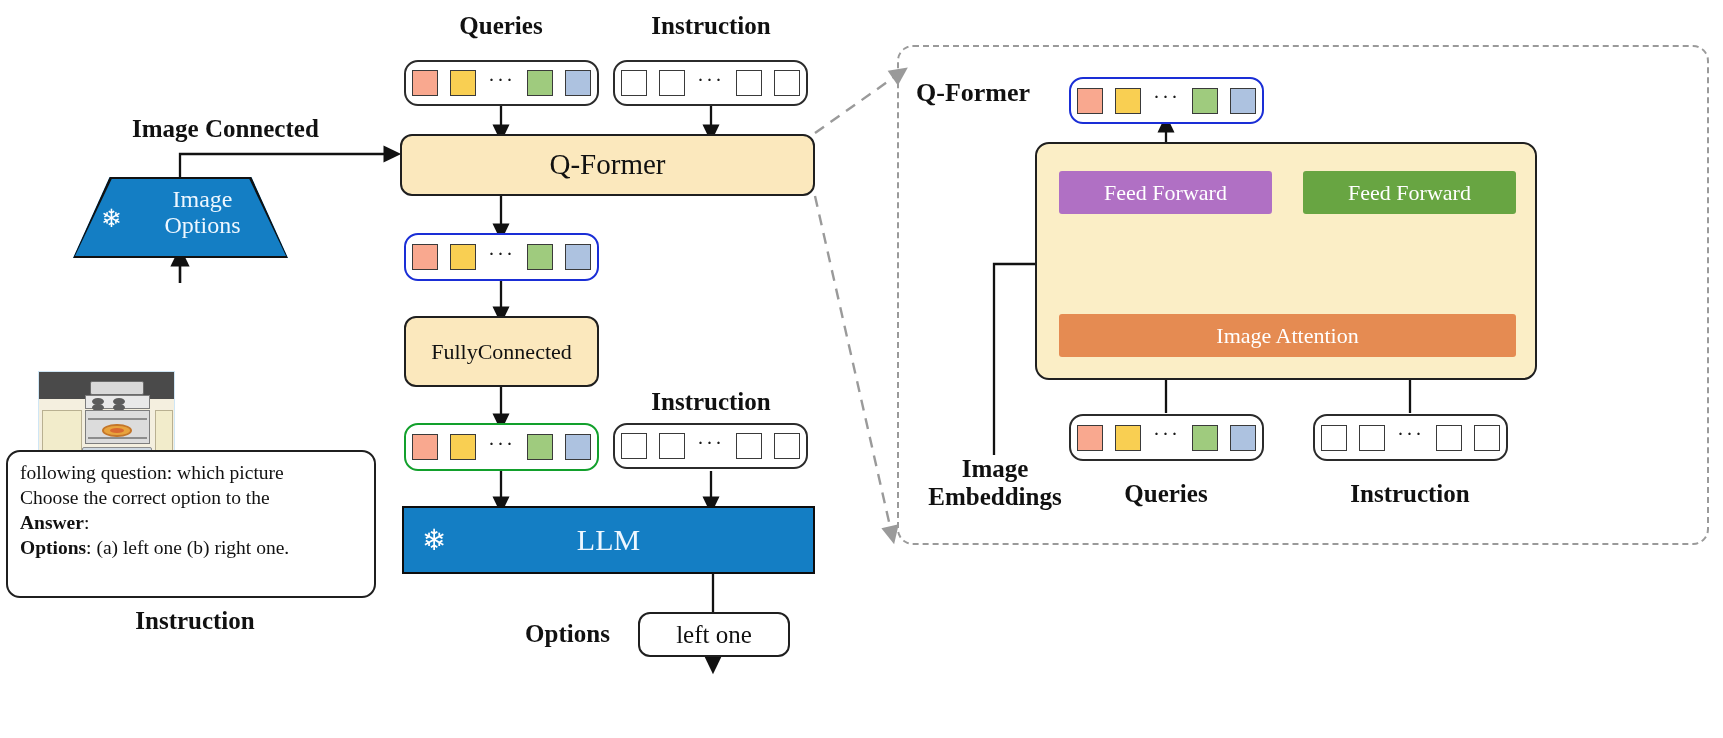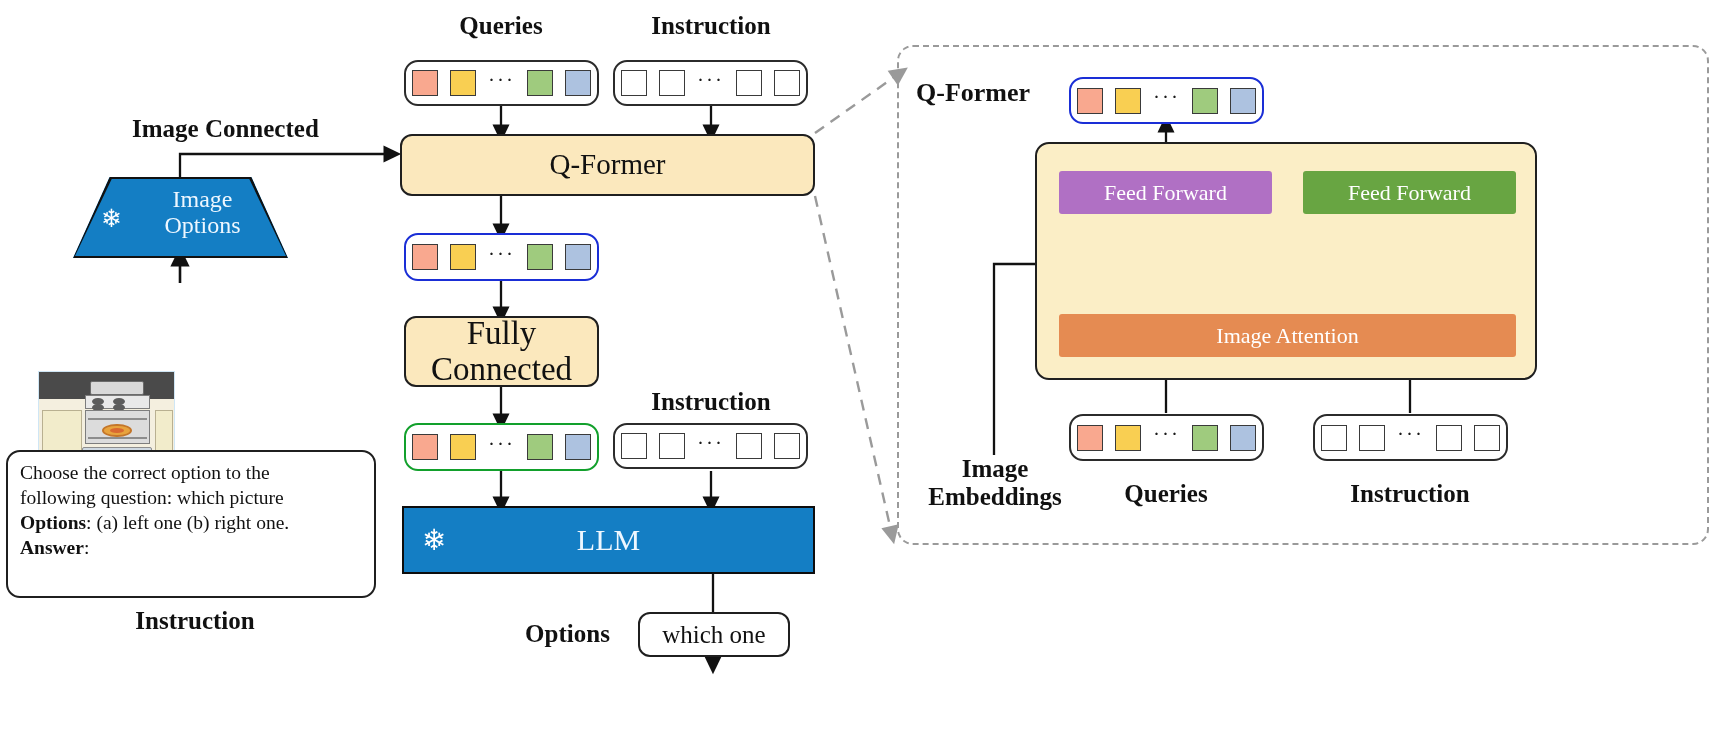--- a/index.html
+++ b/index.html
@@ -219,21 +219,21 @@
   <div class="abs block b-cream" style="left:400px; top:134px; width:415px; height:62px; font-size:29px;">Q-Former</div>
 
   <div class="abs tokbox blue" style="left:404px; top:233px; width:195px; height:48px;">
     <span class="tok" style="width:26px;height:26px;background:#f9a88f;"></span>
     <span class="tok" style="width:26px;height:26px;background:#f9cf52;"></span>
     <span class="dots">···</span>
     <span class="tok" style="width:26px;height:26px;background:#9fcb7e;"></span>
     <span class="tok" style="width:26px;height:26px;background:#adc2e0;"></span>
   </div>
 
-  <div class="abs block b-cream" style="left:404px; top:316px; width:195px; height:71px; font-size:33px; flex-direction:column;">
+  <div class="abs block b-cream" style="left:404px; top:316px; width:195px; height:71px; font-size:22px; ">
     <span>Fully</span>
     <span>Connected</span>
   </div>
 
   <div class="abs tokbox green" style="left:404px; top:423px; width:195px; height:48px;">
     <span class="tok" style="width:26px;height:26px;background:#f9a88f;"></span>
     <span class="tok" style="width:26px;height:26px;background:#f9cf52;"></span>
     <span class="dots">···</span>
     <span class="tok" style="width:26px;height:26px;background:#9fcb7e;"></span>
     <span class="tok" style="width:26px;height:26px;background:#adc2e0;"></span>
@@ -248,21 +248,21 @@
     <span class="tok empty" style="width:26px;height:26px;"></span>
     <span class="tok empty" style="width:26px;height:26px;"></span>
   </div>
 
   <div class="abs block b-blue" style="left:402px; top:506px; width:413px; height:68px; font-size:30px;">
     <span class="snow abs" style="left:18px; top:50%; transform:translateY(-50%); font-size:29px;">❄</span>
     <span>LLM</span>
   </div>
 
   <div class="abs lbl-bold" style="left:500px; top:620px; width:135px; font-size:25px;">Options</div>
-  <div class="abs chip" style="left:638px; top:612px; width:152px; height:45px;">which one</div>
+  <div class="abs chip" style="left:638px; top:612px; width:152px; height:45px;">left one</div>
 
   <div class="abs lbl-bold" style="left:132px; top:115px; width:255px; font-size:25px; text-align:left;">Image Connected</div>
 
   <div class="abs trapezoid" style="left:73px; top:177px; width:215px; height:81px;">
     <div class="trap-outline"></div>
     <div class="trap-fill"></div>
     <span class="snow abs" style="left:28px; top:50%; transform:translateY(-50%); font-size:25px; z-index:3;">❄</span>
     <div class="abs" style="left:62px; top:10px; width:135px; color:#eef7ff; font-size:24px; line-height:1.08; text-align:center; z-index:3;">
       <div>Image</div>
       <div>Options</div>
@@ -299,28 +299,28 @@
     <div class="ph-cabinet" style="left:90%; top:37%; width:9%; height:55%;"></div>
     <div class="ph-oven" style="left:38%; top:37%; width:50%; height:33%;"></div>
     <div class="ph-rack" style="left:40%; top:45%; width:45%;"></div>
     <div class="ph-rack" style="left:40%; top:55%; width:45%;"></div>
     <div class="ph-rack" style="left:40%; top:64%; width:45%;"></div>
     <div class="ph-door" style="left:36%; top:73%; width:54%; height:19%;"></div>
   </div>
 
 
   <div class="abs prompt" style="left:6px; top:450px; width:370px; height:148px;">
+    <div>following question: which picture</div>
     <div>Choose the correct option to the</div>
-    <div>following question: which picture</div>
+    <div>
+      <b>Answer</b><span>:</span>
+    </div>
     <div>
       <b>Options</b><span>: (a) left one (b) right one.</span>
     </div>
-    <div>
-      <b>Answer</b><span>:</span>
-    </div>
   </div>
 
   <div class="abs lbl-bold" style="left:80px; top:607px; width:230px; font-size:25px;">Instruction</div>
 
   <div class="abs callout" style="left:897px; top:45px; width:812px; height:500px;"></div>
 
   <div class="abs lbl-bold" style="left:916px; top:78px; width:160px; font-size:26px; text-align:left;">Q-Former</div>
 
   <div class="abs tokbox blue" style="left:1069px; top:77px; width:195px; height:47px;">
     <span class="tok" style="width:26px;height:26px;background:#f9a88f;"></span>

